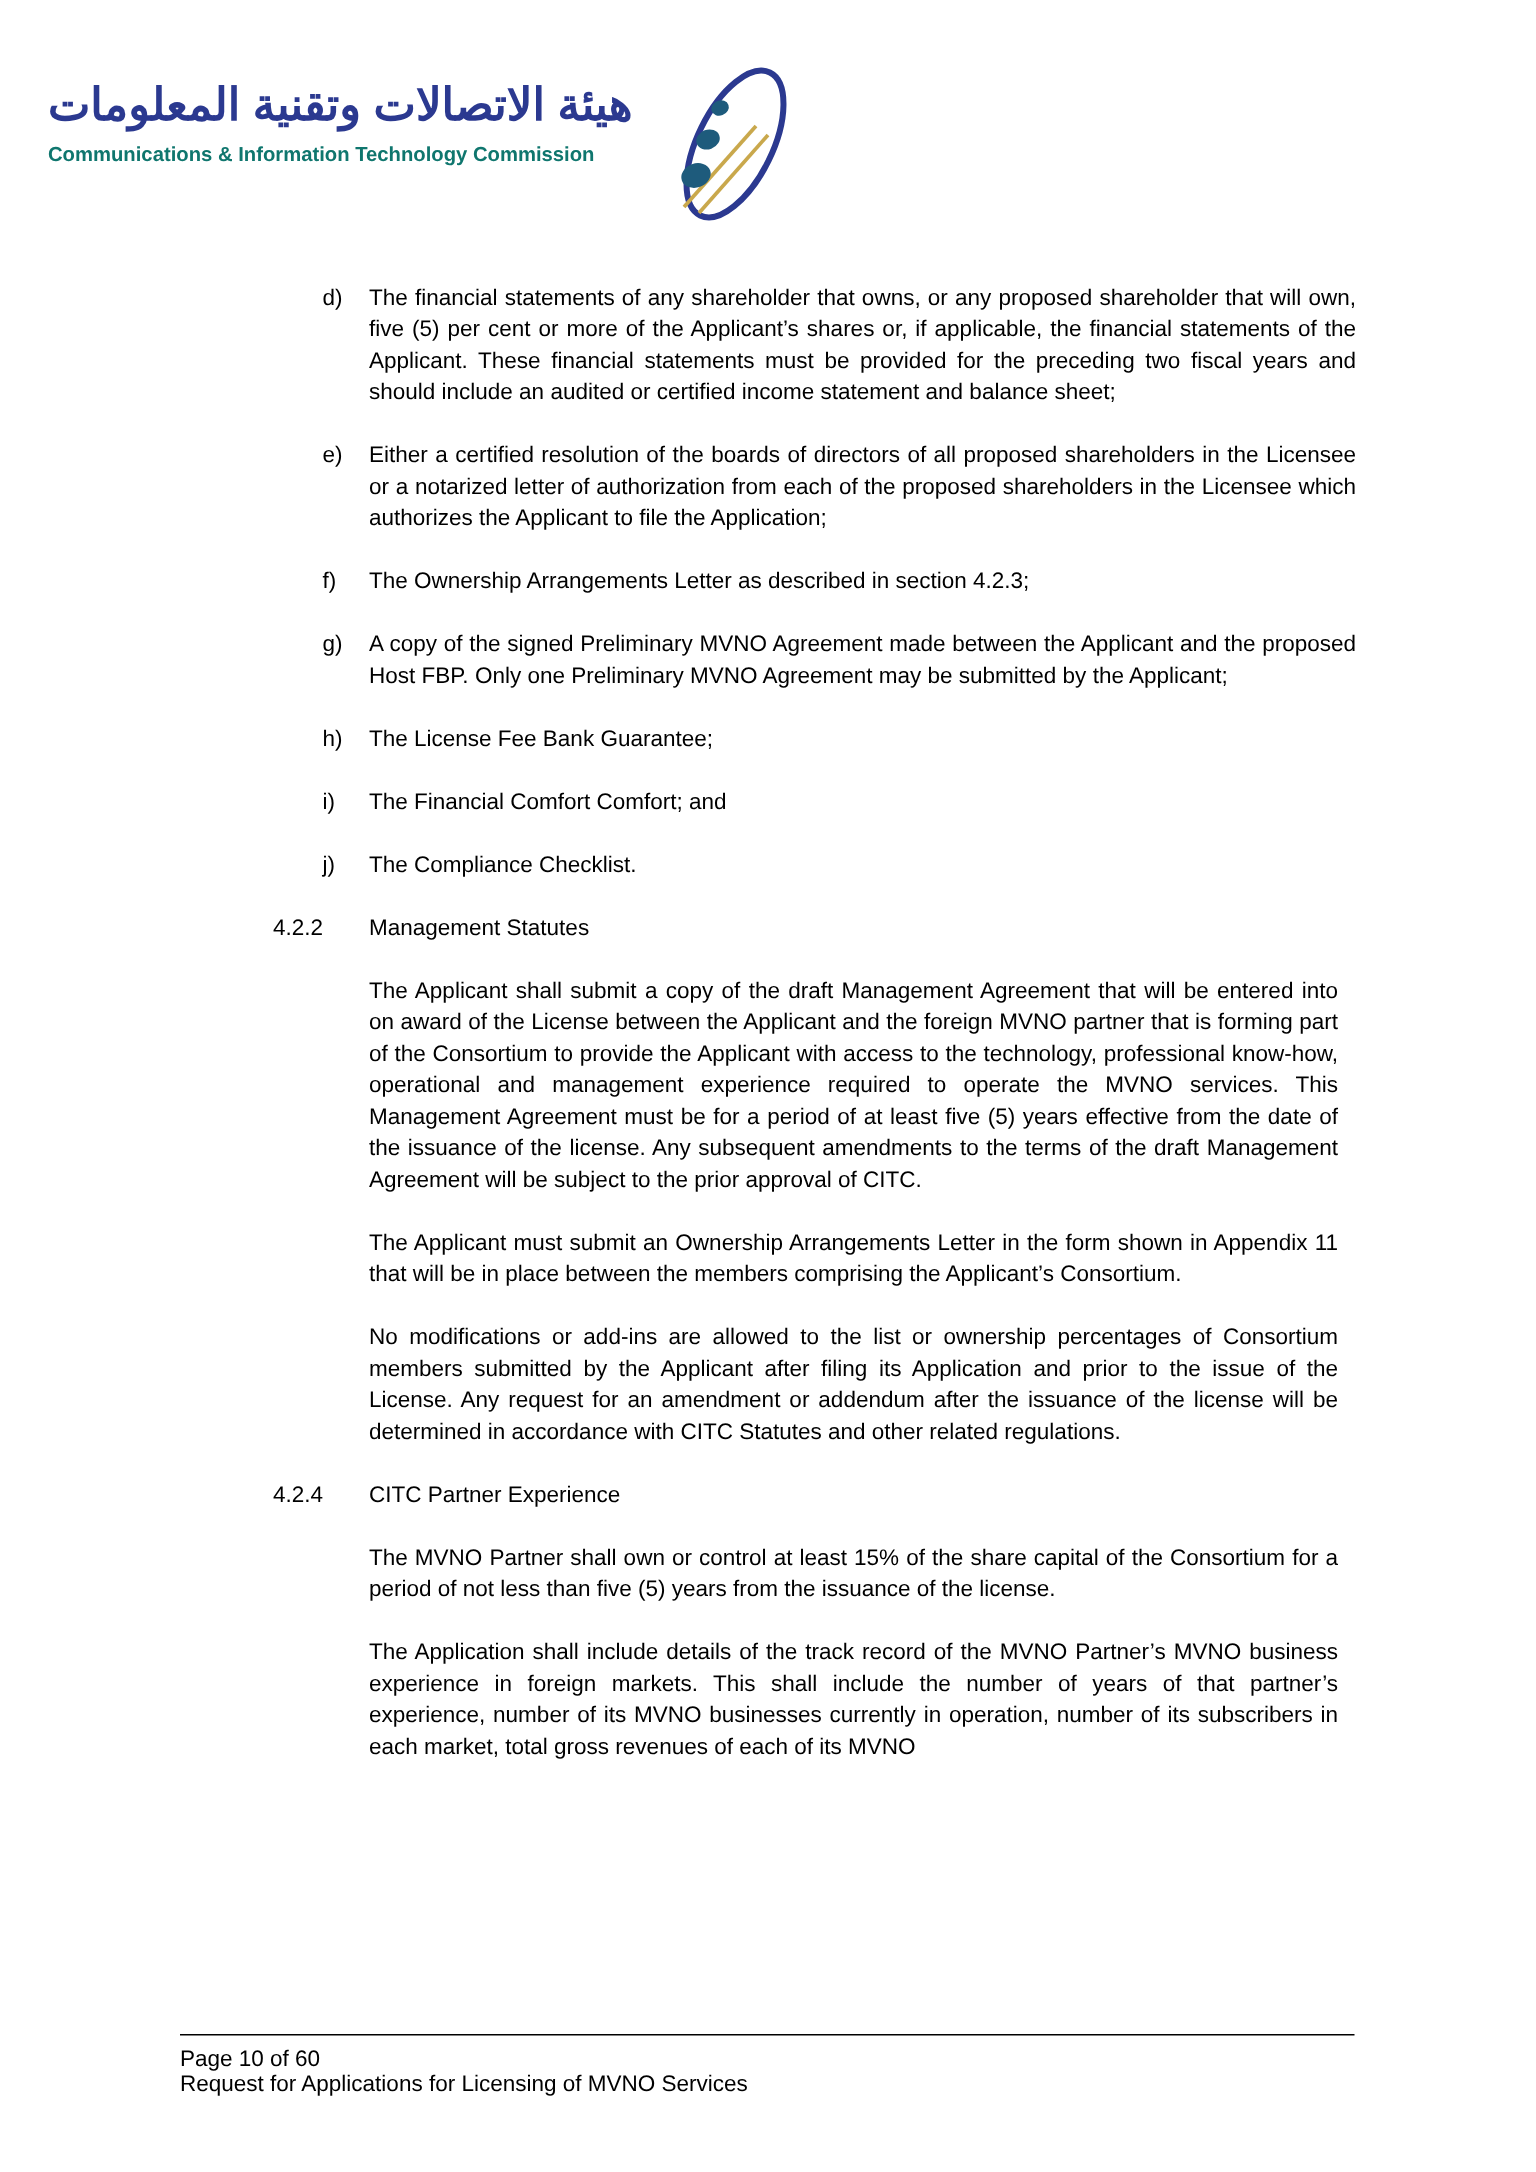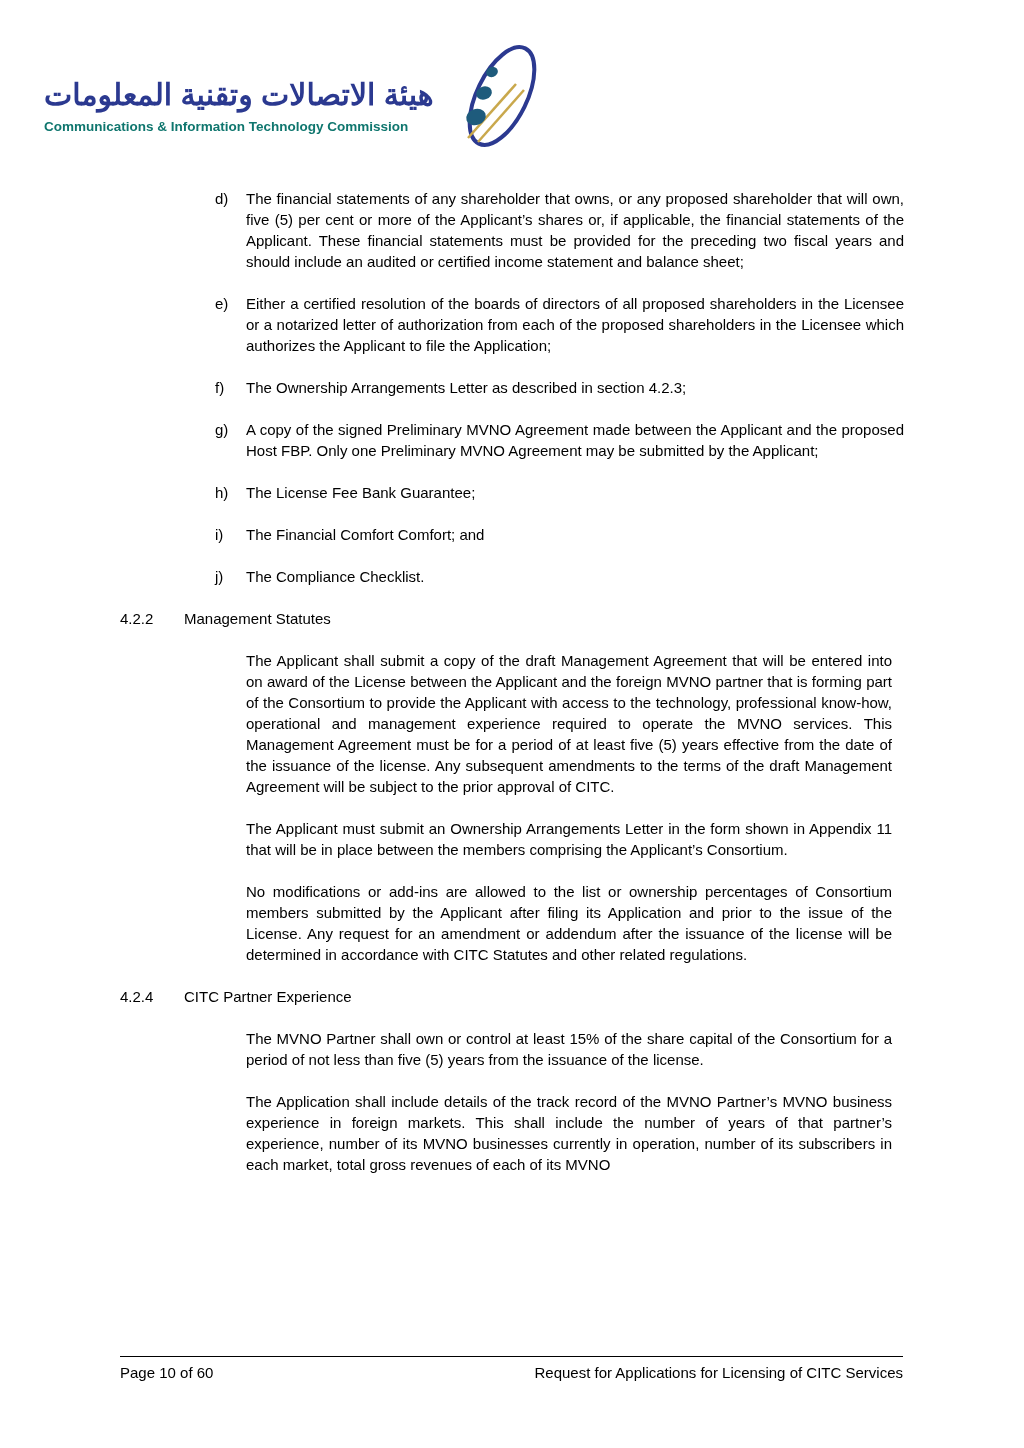--- a/index.html
+++ b/index.html
@@ -9,23 +9,23 @@
     height:1448px;
     background:#ffffff;
     font-family:"Liberation Sans", sans-serif;
     color:#000000;
     overflow:hidden;
   }
   
   .logo-block{
     position:absolute;
     top:42px;
-    left:44px;
+    left:32px;
     display:flex;
-    align-items:center;
+    align-items:flex-start;
   }
   .logo-text{
     display:flex;
     flex-direction:column;
     justify-content:flex-start;
     padding-top:12px;
   }
   .logo-arabic{
     color:#2B3990;
     font-size:30px;
@@ -62,20 +62,21 @@
   .letter{
     width:31px;
     flex-shrink:0;
   }
   .item-text{
     flex:1;
     text-align:justify;
   }
   .section-heading{
     display:flex;
+    margin-left:62px;
     margin-top:21px;
     margin-bottom:21px;
   }
   .sec-num{
     width:64px;
     flex-shrink:0;
   }
   .body-para{
     margin:0 12px 21px 126px;
     text-align:justify;
@@ -84,20 +85,21 @@
   .footer{
     position:absolute;
     left:120px;
     right:121px;
     top:1356px;
     border-top:1px solid #000000;
     display:flex;
     justify-content:space-between;
     padding-top:7px;
     font-size:15px;
+    flex-direction:column;
   }
 </style>
 </head>
 <body>
 
 <div class="page">
 
   <header class="logo-block">
     <div class="logo-text">
       <div class="logo-arabic">هيئة الاتصالات وتقنية المعلومات</div>
@@ -163,16 +165,16 @@
       <span class="sec-num">4.2.4</span>
       <span class="sec-title">CITC Partner Experience</span>
     </div>
     <p class="body-para">The MVNO Partner shall own or control at least 15% of the share capital of the Consortium for a period of not less than five (5) years from the issuance of the license.</p>
     <p class="body-para">The Application shall include details of the track record of the MVNO Partner’s MVNO business experience in foreign markets. This shall include the number of years of that partner’s experience, number of its MVNO businesses currently in operation, number of its subscribers in each market, total gross revenues of each of its MVNO</p>
 
   </main>
 
   <footer class="footer">
     <span>Page 10 of 60</span>
-    <span>Request for Applications for Licensing of CITC Services</span>
+    <span>Request for Applications for Licensing of MVNO Services</span>
   </footer>
 
 </div>
 
 </body></html>

